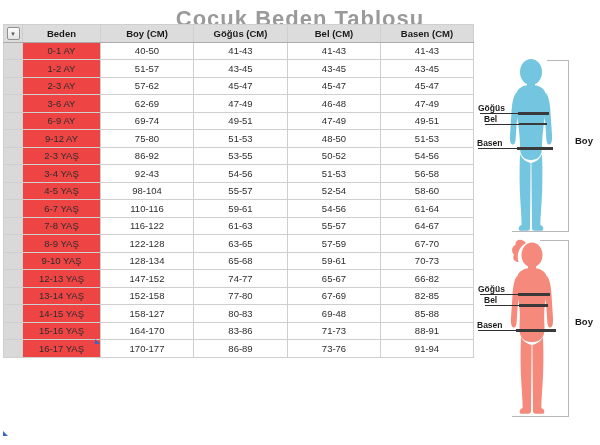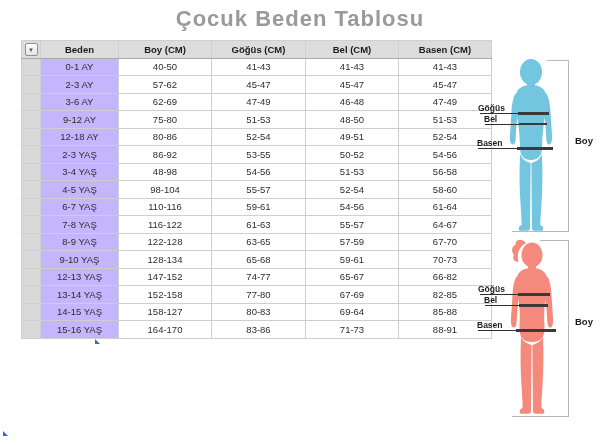--- a/index.html
+++ b/index.html
@@ -1,28 +1,28 @@
 <!DOCTYPE html>
 <html><head>
 <meta charset="utf-8">
 <style>
   html,body{margin:0;padding:0;background:#fff;}
   .page{position:relative;width:600px;height:445px;background:#fff;overflow:hidden;
         font-family:"Liberation Sans",sans-serif;}
   .page-title{position:absolute;top:6px;left:0;width:600px;text-align:center;
         font-size:22px;font-weight:bold;color:#9a9a9a;letter-spacing:1px;margin:0;}
   
-  table.size-table{position:absolute;left:3px;top:40px;width:470px;border-collapse:collapse;
-        table-layout:fixed;border:1px solid #bdbdbd;margin-left:18px;}
+  table.size-table{position:absolute;left:3px;top:24px;width:470px;border-collapse:collapse;
+        table-layout:fixed;border:1px solid #bdbdbd;}
   table.size-table tr{height:17.5px;}
   table.size-table th, table.size-table td{
         padding:0;text-align:center;vertical-align:middle;
         font-size:9.5px;color:#2d2d2d;border:1px solid #cfcfcf;overflow:hidden;white-space:nowrap;}
   table.size-table th{background:#dcdcdc;font-weight:bold;color:#1a1a1a;border-bottom:1px solid #aaa;}
-  td.c-beden{background:#c4b5fd;border-left:none;border-color:#c4c4c4;}
+  td.c-beden{background:#ef4444;border-left:none;border-color:#c4c4c4;}
   td.c-spacer{background:#d9d9d9;border-right:none;border-color:#c4c4c4;}
   td.c-data{background:#ffffff;border-color:#d6d6d6;}
   th.h-spacer{border-right:none;}
   th.h-beden{border-left:none;}
   .filter-btn{width:13px;height:13px;margin:0 auto;display:flex;align-items:center;justify-content:center;
         border:1px solid #909090;border-radius:2px;background:linear-gradient(#fdfdfd,#e4e4e4);
         font-size:7px;color:#555;line-height:1;padding:0;cursor:pointer;}
   
   .fig-svg{position:absolute;}
   .ann-label{position:absolute;font-size:8.5px;font-weight:bold;color:#1c1c1c;line-height:10px;}
@@ -67,62 +67,70 @@
         <tr>
           <td class="c-spacer"></td>
           <td class="c-beden">0-1 AY</td>
           <td class="c-data">40-50</td>
           <td class="c-data">41-43</td>
           <td class="c-data">41-43</td>
           <td class="c-data">41-43</td>
         </tr>
         <tr>
           <td class="c-spacer"></td>
+          <td class="c-beden">1-2 AY</td>
+          <td class="c-data">51-57</td>
+          <td class="c-data">43-45</td>
+          <td class="c-data">43-45</td>
+          <td class="c-data">43-45</td>
+        </tr>
+        <tr>
+          <td class="c-spacer"></td>
           <td class="c-beden">2-3 AY</td>
           <td class="c-data">57-62</td>
           <td class="c-data">45-47</td>
           <td class="c-data">45-47</td>
           <td class="c-data">45-47</td>
         </tr>
         <tr>
           <td class="c-spacer"></td>
           <td class="c-beden">3-6 AY</td>
           <td class="c-data">62-69</td>
           <td class="c-data">47-49</td>
           <td class="c-data">46-48</td>
           <td class="c-data">47-49</td>
         </tr>
         <tr>
           <td class="c-spacer"></td>
+          <td class="c-beden">6-9 AY</td>
+          <td class="c-data">69-74</td>
+          <td class="c-data">49-51</td>
+          <td class="c-data">47-49</td>
+          <td class="c-data">49-51</td>
+        </tr>
+        <tr>
+          <td class="c-spacer"></td>
           <td class="c-beden">9-12 AY</td>
           <td class="c-data">75-80</td>
           <td class="c-data">51-53</td>
           <td class="c-data">48-50</td>
           <td class="c-data">51-53</td>
         </tr>
         <tr>
           <td class="c-spacer"></td>
-          <td class="c-beden">12-18 AY</td>
-          <td class="c-data">80-86</td>
-          <td class="c-data">52-54</td>
-          <td class="c-data">49-51</td>
-          <td class="c-data">52-54</td>
-        </tr>
-        <tr>
-          <td class="c-spacer"></td>
           <td class="c-beden">2-3 YAŞ</td>
           <td class="c-data">86-92</td>
           <td class="c-data">53-55</td>
           <td class="c-data">50-52</td>
           <td class="c-data">54-56</td>
         </tr>
         <tr>
           <td class="c-spacer"></td>
           <td class="c-beden">3-4 YAŞ</td>
-          <td class="c-data">48-98</td>
+          <td class="c-data">92-43</td>
           <td class="c-data">54-56</td>
           <td class="c-data">51-53</td>
           <td class="c-data">56-58</td>
         </tr>
         <tr>
           <td class="c-spacer"></td>
           <td class="c-beden">4-5 YAŞ</td>
           <td class="c-data">98-104</td>
           <td class="c-data">55-57</td>
           <td class="c-data">52-54</td>
@@ -174,30 +182,38 @@
           <td class="c-data">152-158</td>
           <td class="c-data">77-80</td>
           <td class="c-data">67-69</td>
           <td class="c-data">82-85</td>
         </tr>
         <tr>
           <td class="c-spacer"></td>
           <td class="c-beden">14-15 YAŞ</td>
           <td class="c-data">158-127</td>
           <td class="c-data">80-83</td>
-          <td class="c-data">69-64</td>
+          <td class="c-data">69-48</td>
           <td class="c-data">85-88</td>
         </tr>
         <tr>
           <td class="c-spacer"></td>
           <td class="c-beden">15-16 YAŞ</td>
           <td class="c-data">164-170</td>
           <td class="c-data">83-86</td>
           <td class="c-data">71-73</td>
           <td class="c-data">88-91</td>
+        </tr>
+        <tr>
+          <td class="c-spacer"></td>
+          <td class="c-beden">16-17 YAŞ</td>
+          <td class="c-data">170-177</td>
+          <td class="c-data">86-89</td>
+          <td class="c-data">73-76</td>
+          <td class="c-data">91-94</td>
         </tr>
       </tbody>
   </table>
 
   <div class="marker" style="left:95px;top:339px"></div>
   <div class="marker" style="left:3px;top:431px"></div>
 
   <svg class="fig-svg" style="left:502px;top:59px" width="58" height="173" viewBox="0 0 58 173">
     <g fill="#74C5E0">
       <ellipse cx="29" cy="13" rx="11" ry="13"></ellipse>

